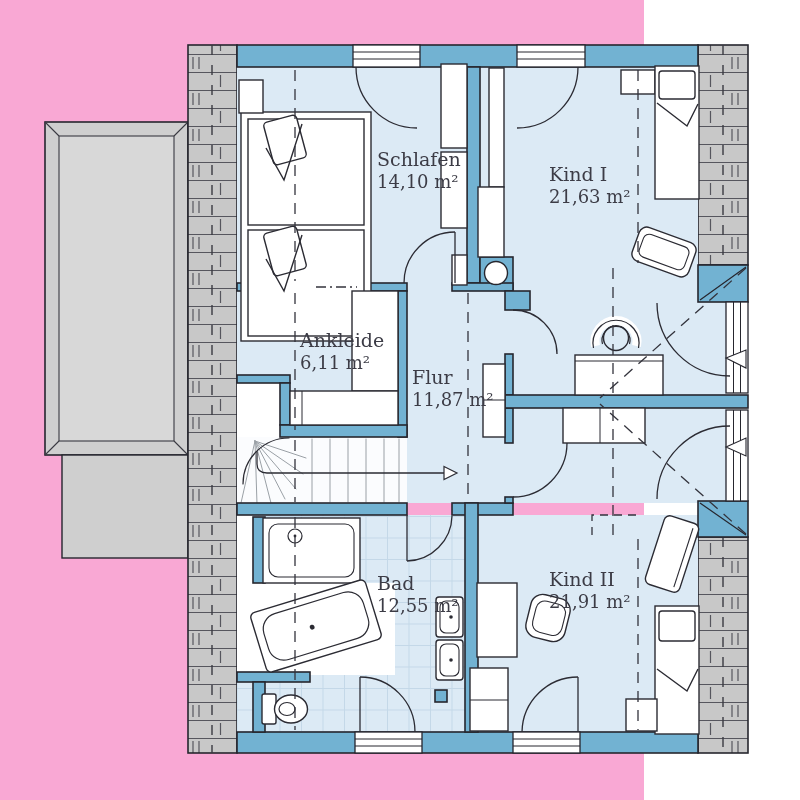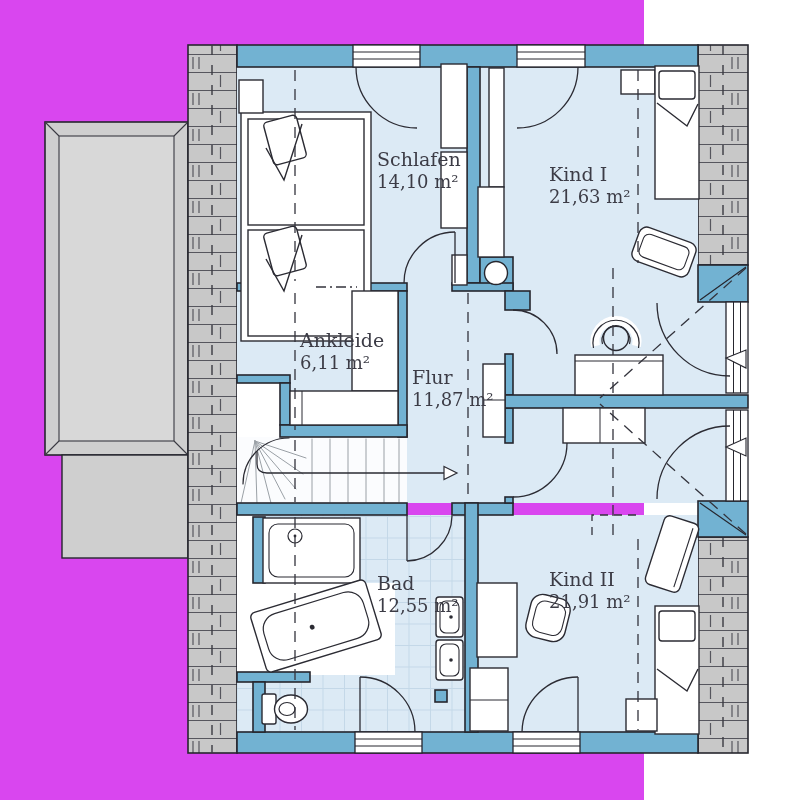--- a/index.html
+++ b/index.html
@@ -1,16 +1,16 @@
 <!DOCTYPE html>
 <html><head>
 <meta charset="utf-8">
 <style>
   html,body{margin:0;padding:0;background:#ffffff;}
-  .stage{width:644px;height:800px;position:relative;background:#d946ef;}
+  .stage{width:644px;height:800px;position:relative;background:#f9a8d4;}
   svg{display:block;}
   text{font-family:"DejaVu Serif","Liberation Serif",serif;fill:#3c3c46;}
   .room-name{font-size:19px;}
   .room-area{font-size:18px;}
 </style>
 </head>
 <body>
 
 <div class="stage">
 <svg width="800" height="800" viewBox="0 0 800 800">

